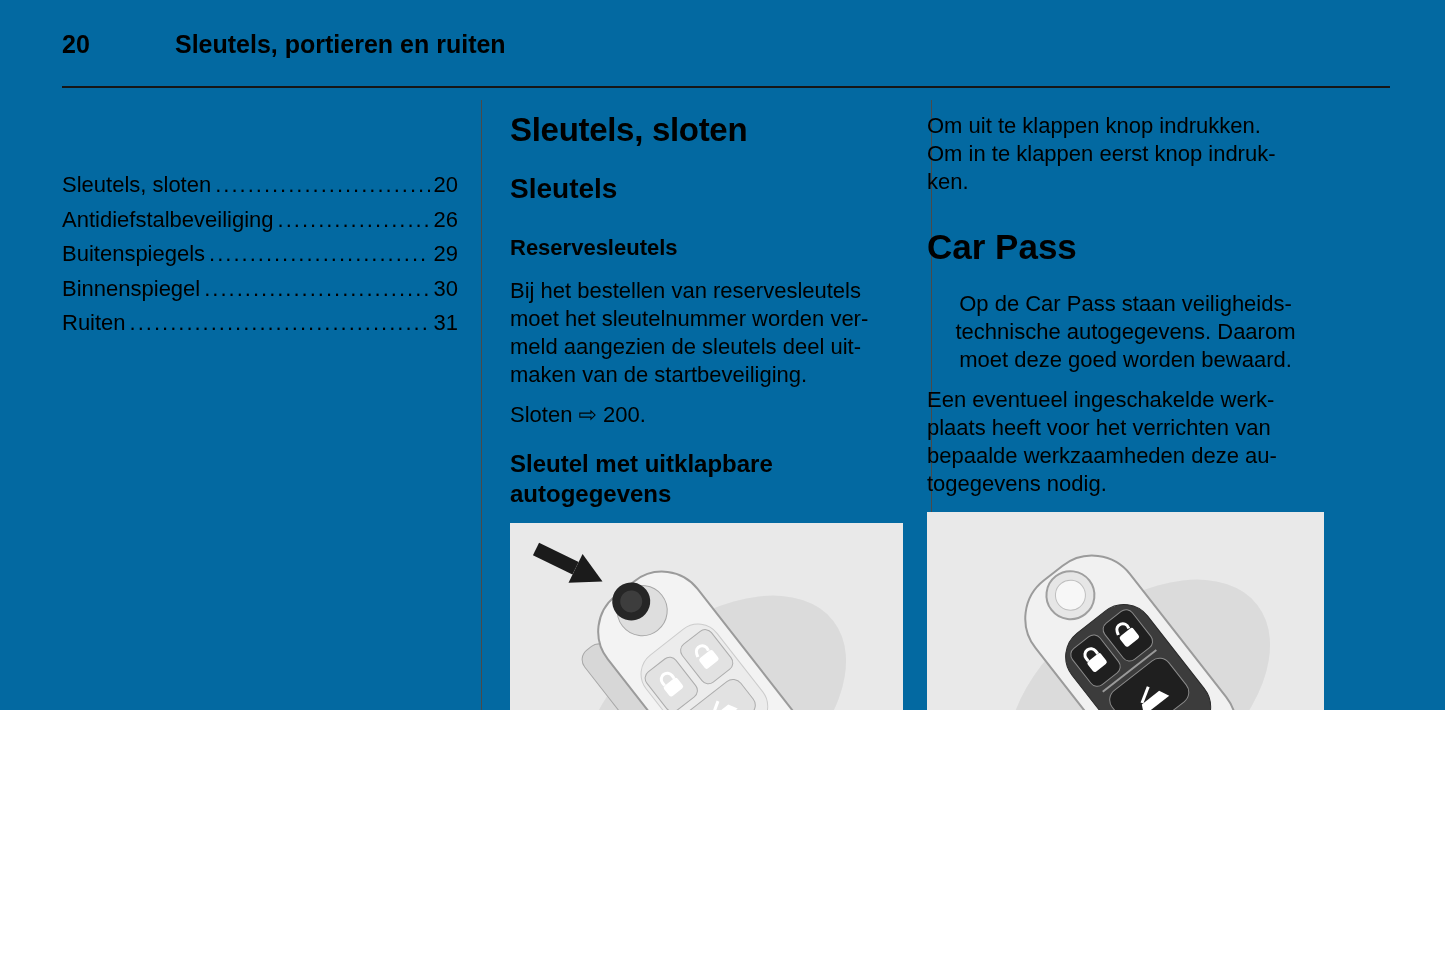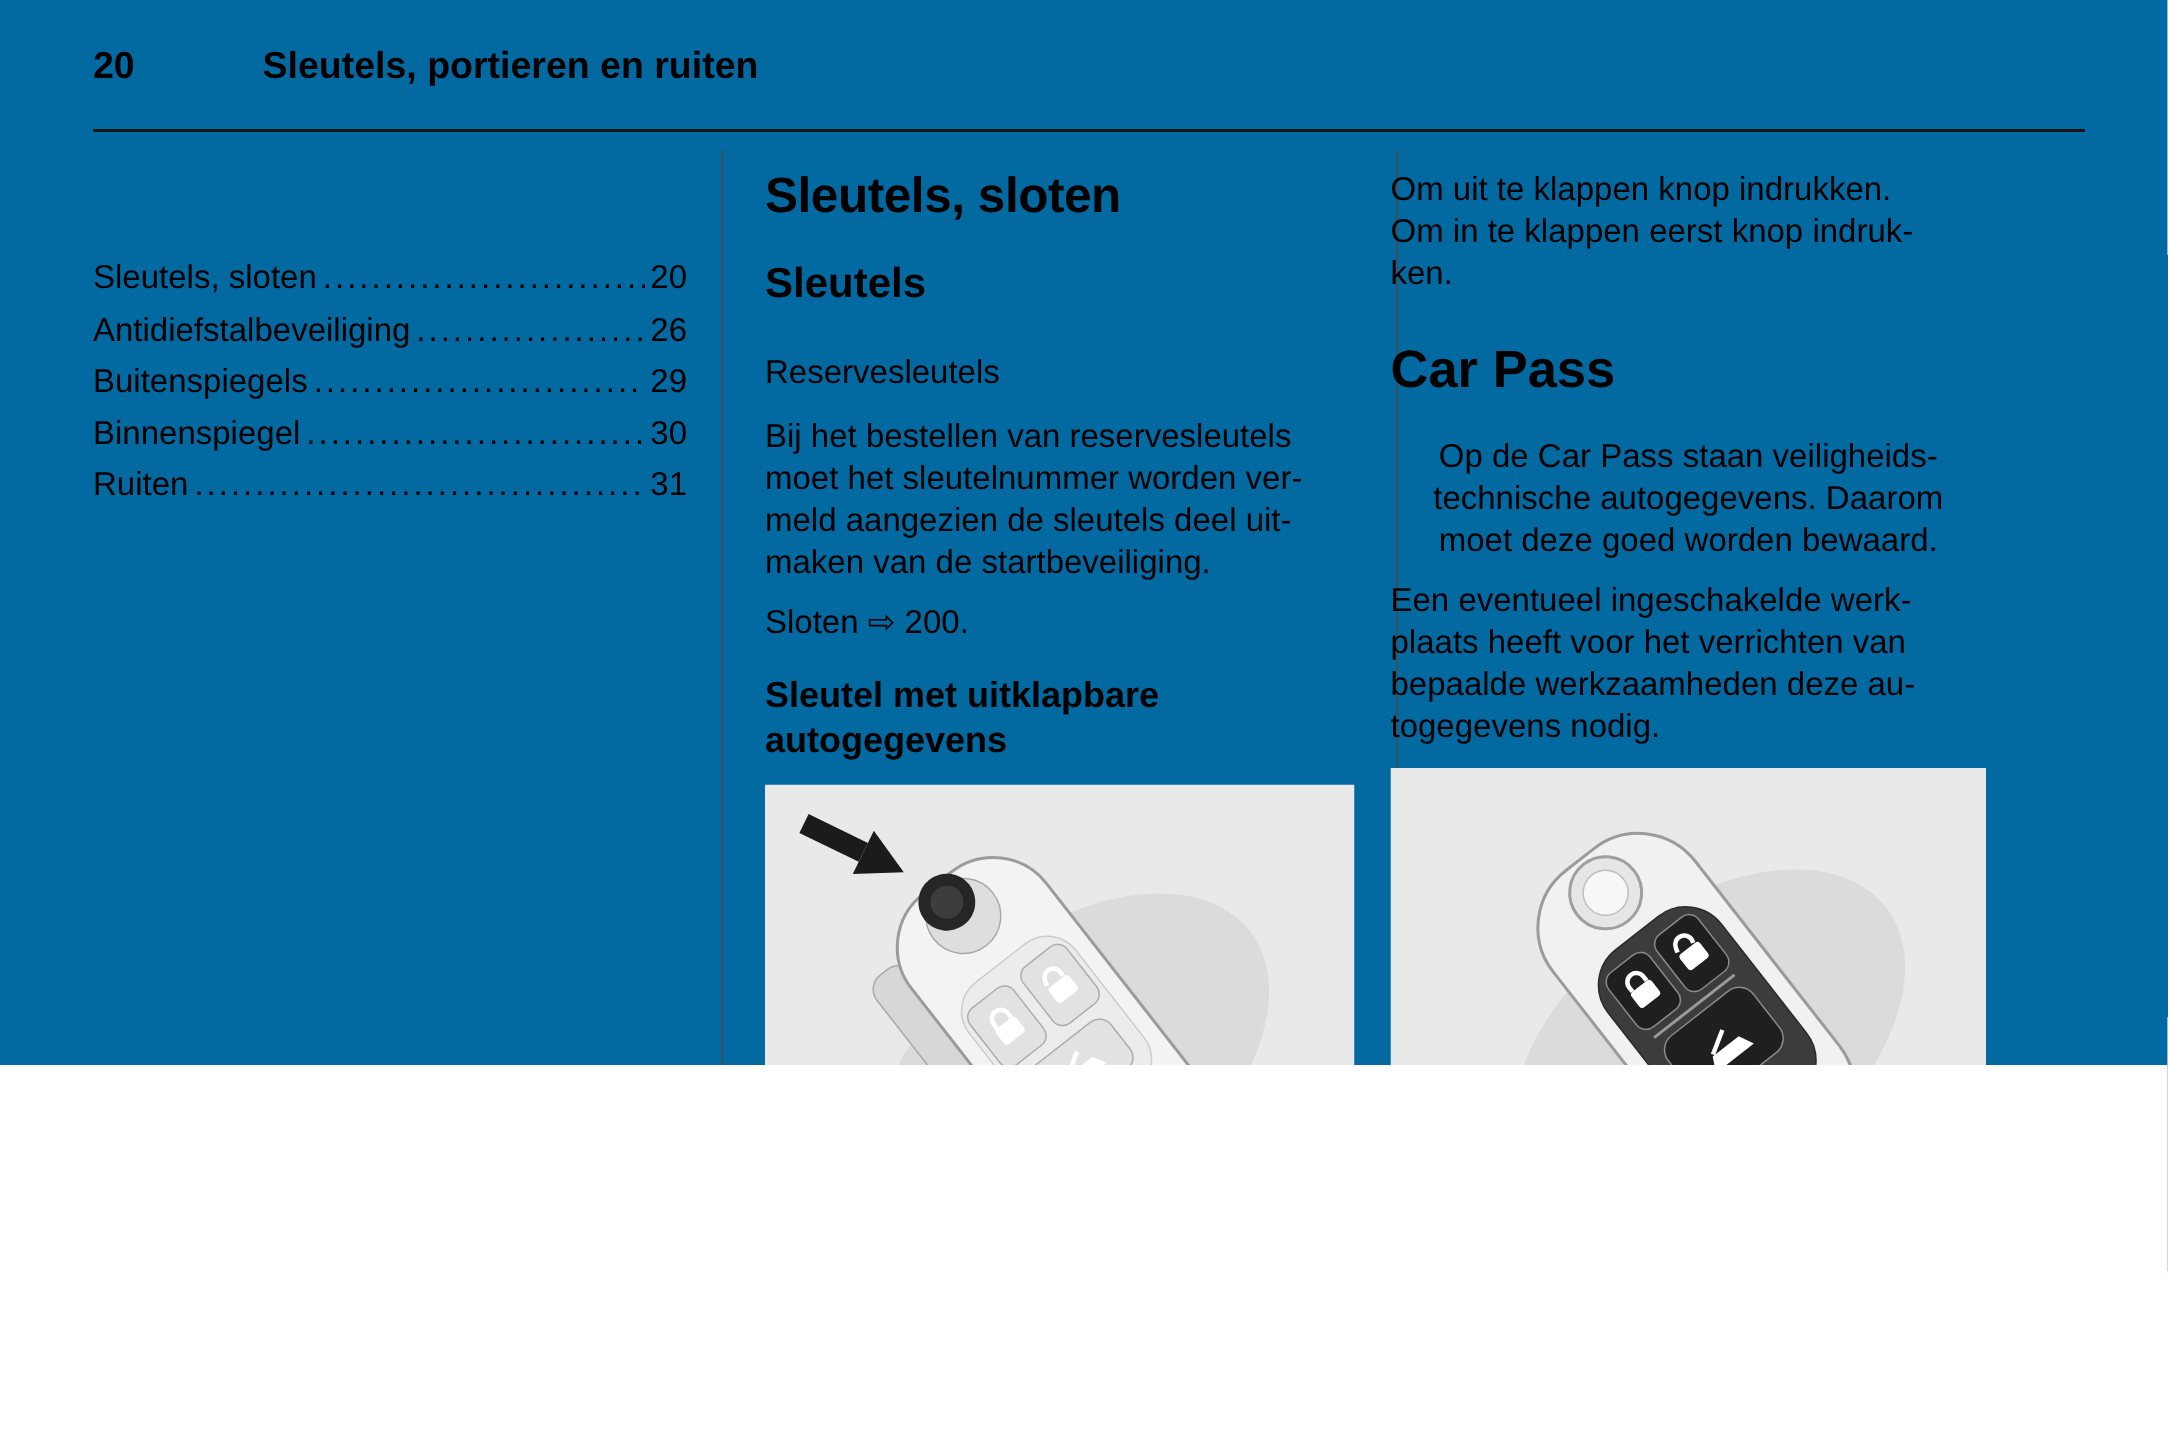--- a/index.html
+++ b/index.html
@@ -23,21 +23,21 @@
   h1.section-title { margin:4px 0 0 0; font-size:33px; font-weight:bold; line-height:42px; letter-spacing:-0.3px; }
   .toc { margin-top:64px; font-size:22px; }
   .toc-row { display:flex; align-items:baseline; height:34.5px; }
   .toc-label { white-space:nowrap; }
   .toc-leader { flex:1; overflow:hidden; white-space:nowrap; margin:0 4px; }
   .toc-leader::after { content:"................................................................................"; letter-spacing:2px; }
   .toc-page { white-space:nowrap; }
 
   h2.main-heading { margin:2px 0 0 0; font-size:33px; font-weight:bold; line-height:40px; letter-spacing:-0.3px; }
   h3.sub-heading  { margin:22px 0 0 0; font-size:28px; font-weight:bold; line-height:34px; }
-  h4.minor-heading{ margin:28px 0 15px 0; font-size:22px; font-weight:normal; line-height:28px; }
+  h4.minor-heading{ margin:28px 0 15px 0; font-size:22px; font-weight:bold; line-height:28px; }
   .col p.body { margin:12px 0 0 0; font-size:22px; line-height:28px; }
   .col p.first { margin-top:4px; }
   .ref-line { margin-top:14px; }
   h4.key-heading { margin:20px 0 0 0; font-size:24px; font-weight:bold; line-height:30px; }
   h2.col3-heading { margin:32px 0 0 0; font-size:35px; font-weight:bold; line-height:38px; }
   h2.col3-heading2 { margin-top:22px; }
   .col3 p.after-heading { margin-top:24px;text-align:center; }
 
   figure { margin:14px 0 0 0; padding:0; }
   .key-svg { display:block; }

